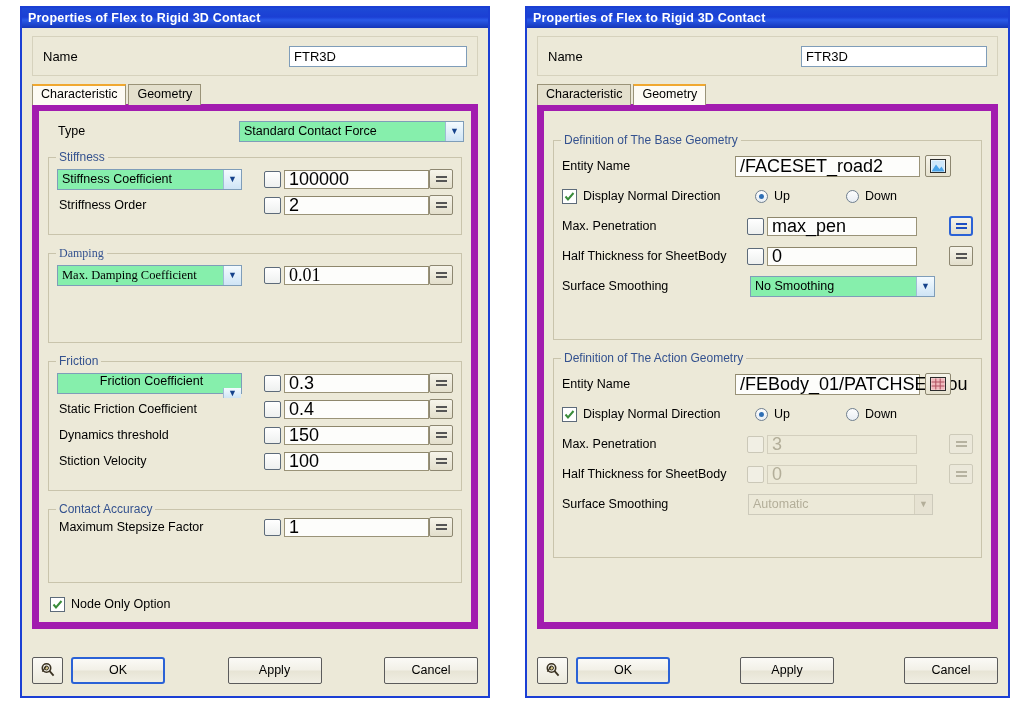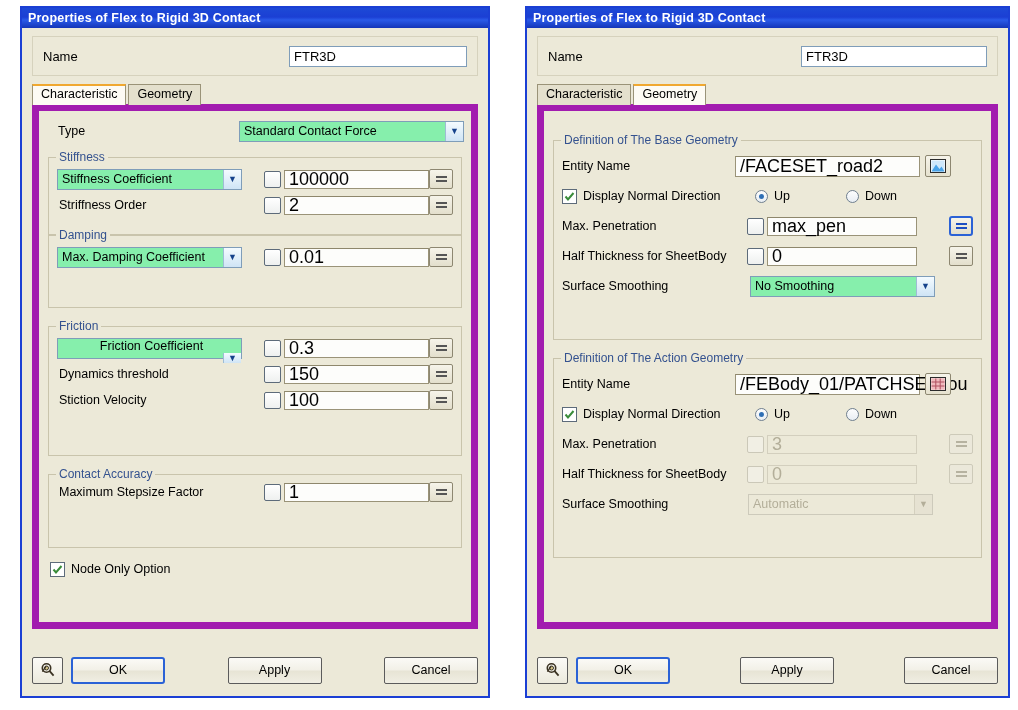--- a/index.html
+++ b/index.html
@@ -352,21 +352,21 @@
             </div>
             <div class="eqbtn">
               <span class="bars">
                   <i></i>
                   <i></i>
                 </span>
             </div>
           </div>
         </div>
 
-        <div class="group" style="margin-top:0;height:73px;">
+        <div class="group" style="margin-top:18px;height:90px;font-family:Liberation Serif, serif;">
           <span class="group-title">Damping</span>
 
           <div class="row" style="margin-top:4px;">
             <div class="combo" style="width:185px;">
               <span>Max. Damping Coefficient</span>
               <span class="caret">▼</span>
             </div>
             <div class="cbox" style="margin-left:22px;"></div>
             <div class="vbox" style="width:145px;">
               <span>0.01</span>
@@ -394,20 +394,33 @@
               <span>0.3</span>
             </div>
             <div class="eqbtn">
               <span class="bars">
                   <i></i>
                   <i></i>
                 </span>
             </div>
           </div>
 
+          <div class="row">
+            <span class="row-label" style="width:185px;padding-left:2px;box-sizing:border-box;">Static Friction Coefficient</span>
+            <div class="cbox" style="margin-left:22px;"></div>
+            <div class="vbox" style="width:145px;">
+              <span>0.4</span>
+            </div>
+            <div class="eqbtn">
+              <span class="bars">
+                  <i></i>
+                  <i></i>
+                </span>
+            </div>
+          </div>
 
           <div class="row">
             <span class="row-label" style="width:185px;padding-left:2px;box-sizing:border-box;">Dynamics threshold</span>
             <div class="cbox" style="margin-left:22px;"></div>
             <div class="vbox" style="width:145px;">
               <span>150</span>
             </div>
             <div class="eqbtn">
               <span class="bars">
                   <i></i>

